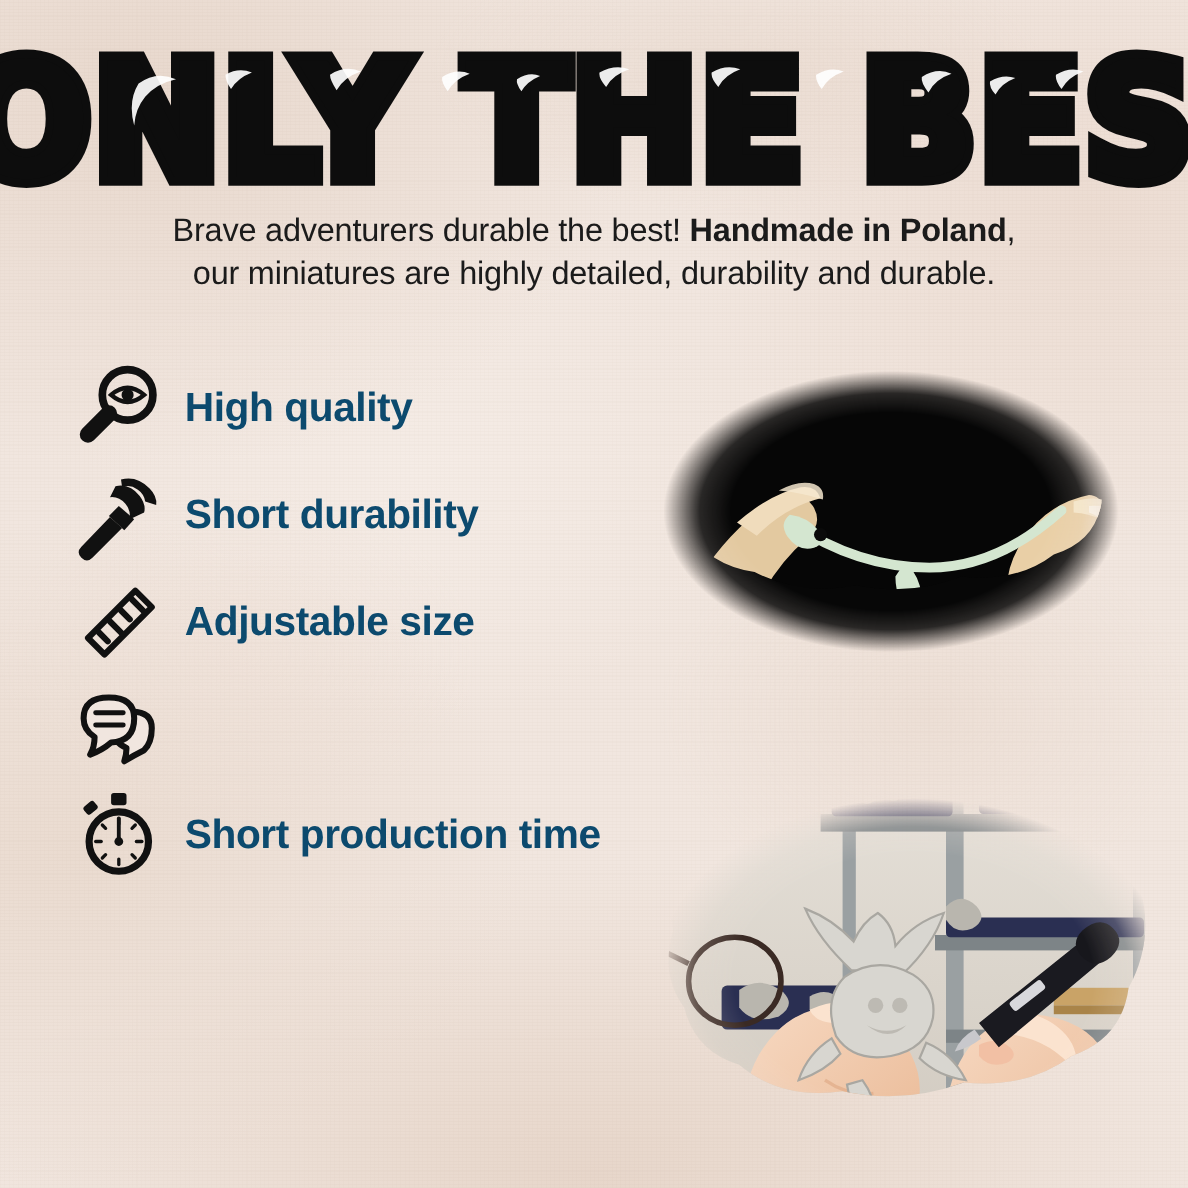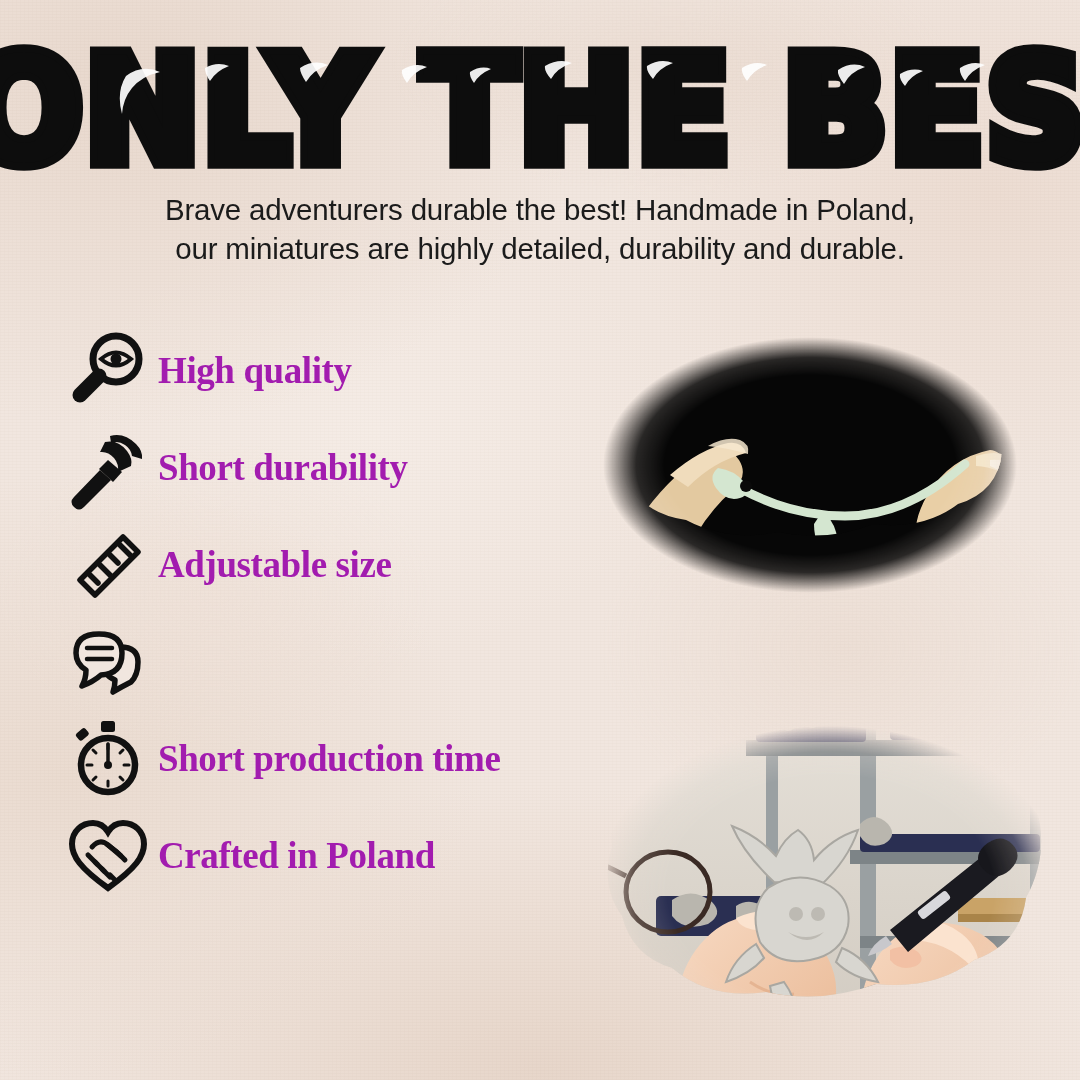--- a/index.html
+++ b/index.html
@@ -51,32 +51,32 @@
   
   .sub{
     position:absolute;left:60px;top:190px;width:960px;
     text-align:center;
     font-size:29.5px;
     line-height:1.33;
     color:#1b1b1b;
     font-family:"Liberation Sans", sans-serif;
     letter-spacing:-.2px;
   }
-  .sub b{font-weight:normal;}
+  .sub b{font-weight:bold;}
 
   
   .features{position:absolute;left:62px;top:322px;width:760px;}
   .frow{position:relative;height:97px;display:flex;align-items:center;}
   .ficon{width:92px;height:92px;flex:0 0 92px;display:flex;align-items:center;justify-content:center;}
   .ficon svg{display:block;}
   .flabel{
-    font-size:37px;font-weight:bold;color:#a21caf;
+    font-size:37px;font-weight:bold;color:#0c4a6e;
     letter-spacing:-.4px;white-space:nowrap;
-    font-family:Liberation Serif, serif;
-    margin-left:4px;
+    font-family:Liberation Sans, sans-serif;
+    margin-left:14px;
   }
 
   
   .photo{position:absolute;overflow:hidden;}
 
   
   #photo-top{left:560px;top:300px;width:500px;height:330px;}
   .torn-top{
     position:absolute;inset:0;
     -webkit-mask-image:
@@ -213,36 +213,20 @@
             <path d="M57 33 l-3 3"></path>
               <path d="M30 60 l-3 3"></path>
           </g>
           <path d="M42 48 V27" stroke="#111" stroke-width="3.5" stroke-linecap="round"></path>
           <circle cx="42" cy="48" r="4" fill="#111"></circle>
         </svg>
       </div>
       <div class="flabel">Short production time</div>
     </div>
 
-    <div class="frow">
-      <div class="ficon">
-        <svg width="84" height="84" viewBox="0 0 84 84">
-          <path d="M42 74 C14 54 6 42 6 30 C6 17 16 9 27 9 C34 9 39 13 42 18 C45 13 50 9 57 9 C68 9 78 17 78 30 C78 42 70 54 42 74z" fill="none" stroke="#111" stroke-width="6"></path>
-          <g fill="none" stroke="#111" stroke-width="5" stroke-linejoin="round" stroke-linecap="round">
-            <path d="M26 33 q8 -9 16 -2 q6 5 13 11"></path>
-            <path d="M42 31 q9 6 17 15"></path>
-            <path d="M22 41 l9 9"></path>
-            <path d="M29 48 l9 9"></path>
-            <path d="M36 55 l8 8"></path>
-            <path d="M44 61 l6 6"></path>
-          </g>
-        </svg>
-      </div>
-      <div class="flabel">Crafted in Poland</div>
-    </div>
 
   </div>
 
   <div class="photo" id="photo-top">
     <div class="torn-top">
       <div class="blackblob"></div>
       <div class="blackblob2"></div>
       <svg width="500" height="330" viewBox="0 0 500 330" style="position:absolute;left:0;top:0;">
         <defs>
           <clipPath id="topclip">

